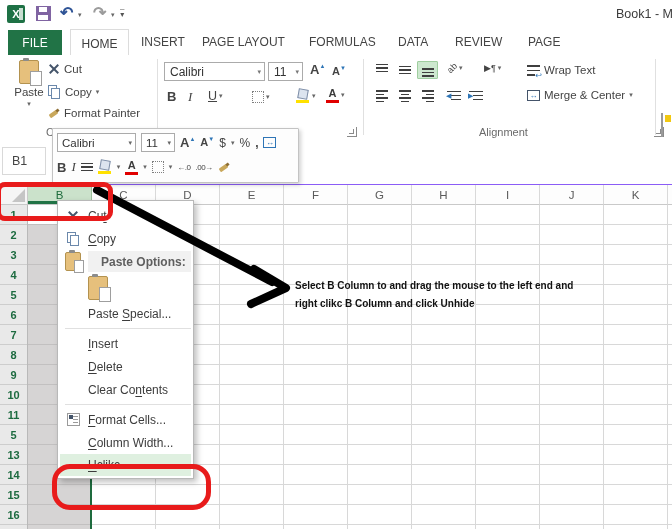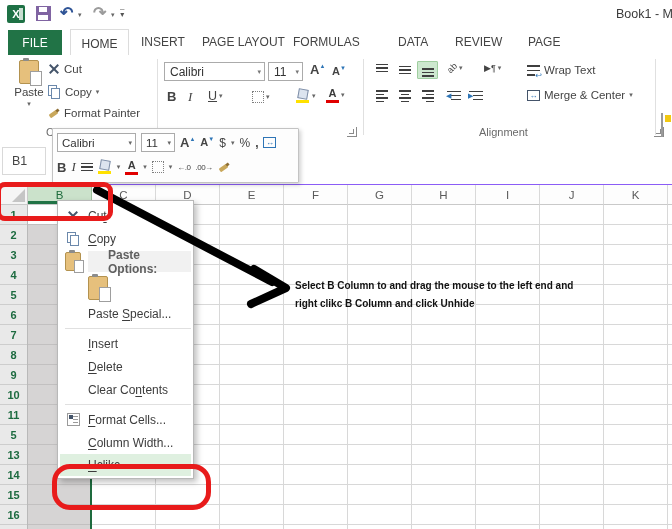--- a/index.html
+++ b/index.html
@@ -21,21 +21,21 @@
   .win-title{position:absolute;left:616px;top:7px;width:56px;overflow:hidden;white-space:nowrap;
              font-size:12.5px;color:#3b3b3b;}
 
   
   .tabsbar{position:absolute;left:0;top:28px;width:672px;height:27px;border-bottom:1px solid #e0e0e0;background:#fff;text-align:right;}
   .tab-file{position:absolute;left:8px;top:2px;width:54px;height:25px;background:#217346;color:#fff;
             display:flex;align-items:center;justify-content:center;font-size:12px;}
   .tab{position:absolute;top:7px;font-size:12px;color:#444;white-space:nowrap;}
   .tab-home{position:absolute;left:70px;top:1px;width:57px;height:27px;background:#fff;border:1px solid #dcdcdc;
             border-bottom:none;color:#404040;display:flex;align-items:center;justify-content:center;font-size:12px;}
-  .t-insert{left:141px}.t-pagelayout{left:202px}.t-formulas{left:293px}.t-data{left:398px}.t-review{left:455px}.t-view{left:528px}
+  .t-insert{left:141px}.t-pagelayout{left:202px}.t-formulas{left:309px}.t-data{left:398px}.t-review{left:455px}.t-view{left:528px}
 
   
   .ribbon{position:absolute;left:0;top:55px;width:672px;height:84px;background:#fff;border-bottom:1px solid #d5d5d5;}
   .gsep{position:absolute;top:4px;width:1px;height:76px;background:#e0e0e0;}
   .glabel{position:absolute;font-size:11px;color:#6a6a6a;}
   .launcher{position:absolute;width:9px;height:9px;border-right:1px solid #8a8a8a;border-bottom:1px solid #8a8a8a;}
   .launcher::before{content:"";position:absolute;right:2px;bottom:2px;width:4px;height:4px;border-right:1px solid #8a8a8a;border-bottom:1px solid #8a8a8a;}
   .rtxt{font-size:11.5px;color:#444;white-space:nowrap;}
   .dd{font-size:7px;color:#666;}
 
@@ -139,21 +139,21 @@
 
   
   .cmenu{position:absolute;left:57px;top:200px;width:137px;background:#fff;border:1px solid #b8b8b8;
          box-shadow:3px 3px 6px rgba(0,0,0,.25);z-index:10;box-sizing:border-box;padding:3px 0 2px 0;}
   .mi{display:flex;align-items:center;height:23px;font-size:12px;color:#3c3c3c;}
   .mi .ic{width:30px;display:flex;justify-content:center;align-items:center;flex-shrink:0;}
   .mi .key{text-decoration:underline;text-underline-offset:2px;}
   .mi-label{white-space:nowrap;}
   .mi-popts{height:23px;}
   .mi-popts .strip{flex:1;height:21px;display:flex;align-items:center;background:#f1f1f1;margin-right:2px;
-                   font-weight:bold;color:#5f5f5f;padding-left:20px;}
+                   font-weight:bold;color:#5f5f5f;padding-left:13px;}
   .mi-pastebtn{height:29px;}
   .msep{height:1px;background:#e0e0e0;margin:3px 2px 3px 7px;}
   .mi-hide{height:21px;}
   .mi-unhide{height:22px;background:#dff0e0;margin:0 2px;}
   .fc-ico{position:relative;width:13px;height:13px;border:1px solid #9a9a9a;background:#fff;box-sizing:border-box;}
   .fc-ico::before{content:"";position:absolute;left:1px;top:1px;width:4px;height:4px;background:#44546a;}
   .fc-ico::after{content:"";position:absolute;right:1px;top:2px;width:5px;height:1px;background:#9a9a9a;box-shadow:0 3px #9a9a9a,0 6px #9a9a9a;}
 
   
   .annot{position:absolute;left:295px;top:277px;z-index:5;font-weight:bold;color:#111;

